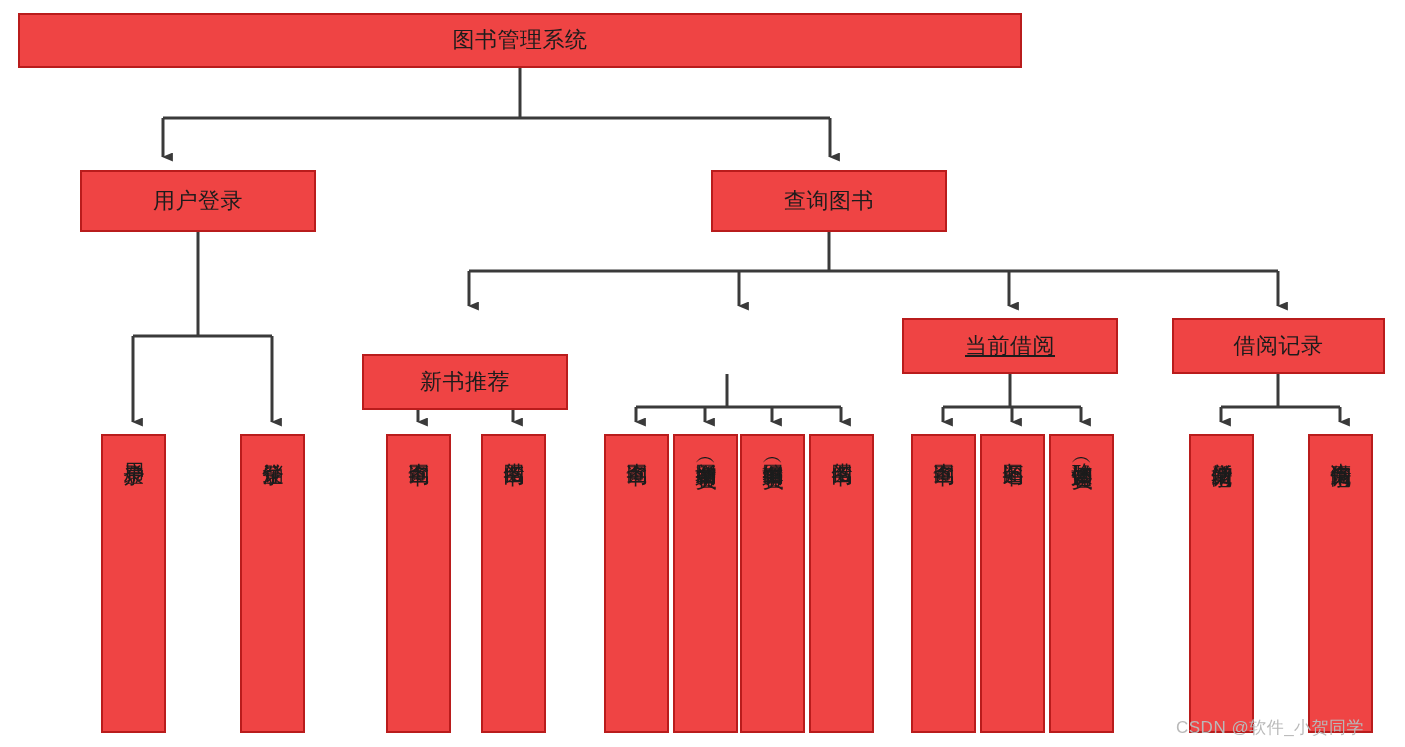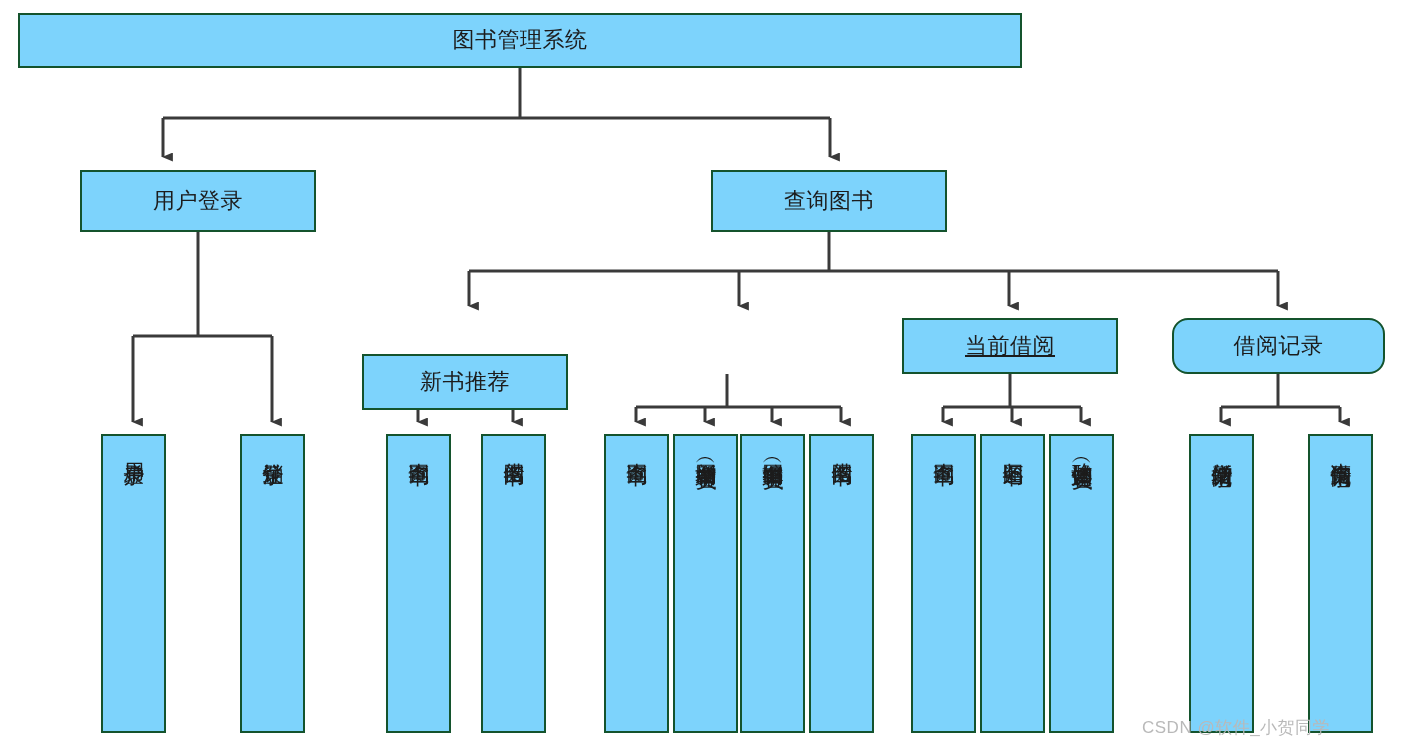--- a/index.html
+++ b/index.html
@@ -20,22 +20,22 @@
   #diagram-svg {
     position: absolute;
     left: 0;
     top: 0;
     width: 1405px;
     height: 747px;
   }
   .node {
     position: absolute;
     box-sizing: border-box;
-    border: 2px solid #14532d;
-    background: #7dd3fc;
+    border: 2px solid #b91c1c;
+    background: #ef4444;
     display: flex;
     align-items: center;
     justify-content: center;
     color: #1c1c1c;
   }
   .node-label {
     display: block;
     line-height: 1.22;
     letter-spacing: 0.5px;
     white-space: nowrap;
@@ -132,21 +132,21 @@
   <div class="node horizontal" style="left:711px; top:170px; width:236px; height:62px;">
     <span class="node-label">查询图书</span>
   </div>
 
   <div class="node horizontal" style="left:362px; top:318px; width:206px; height:56px;margin-top:36px;">
     <span class="node-label">新书推荐</span>
   </div>
   <div class="node horizontal" style="left:902px; top:318px; width:216px; height:56px;text-decoration:underline;">
     <span class="node-label">当前借阅</span>
   </div>
-  <div class="node horizontal" style="left:1172px; top:318px; width:213px; height:56px;border-radius:16px;">
+  <div class="node horizontal" style="left:1172px; top:318px; width:213px; height:56px;">
     <span class="node-label">借阅记录</span>
   </div>
 
   <div class="node vertical" style="left:101px; top:434px; width:65px; height:299px;">
     <span class="node-label">用户登录</span>
   </div>
   <div class="node vertical" style="left:240px; top:434px; width:65px; height:299px;">
     <span class="node-label">注销登录</span>
   </div>
   <div class="node vertical" style="left:386px; top:434px; width:65px; height:299px;">
@@ -176,15 +176,15 @@
   <div class="node vertical" style="left:1049px; top:434px; width:65px; height:299px;">
     <span class="node-label">确认归还（管理员）</span>
   </div>
   <div class="node vertical" style="left:1189px; top:434px; width:65px; height:299px;">
     <span class="node-label">新增借阅记录</span>
   </div>
   <div class="node vertical" style="left:1308px; top:434px; width:65px; height:299px;">
     <span class="node-label">查询借阅记录</span>
   </div>
 
-  <div class="watermark" style="left:1142px; top:716px;">CSDN @软件_小贺同学</div>
+  <div class="watermark" style="left:1176px; top:716px;">CSDN @软件_小贺同学</div>
 
 </div>
 
 </body></html>

